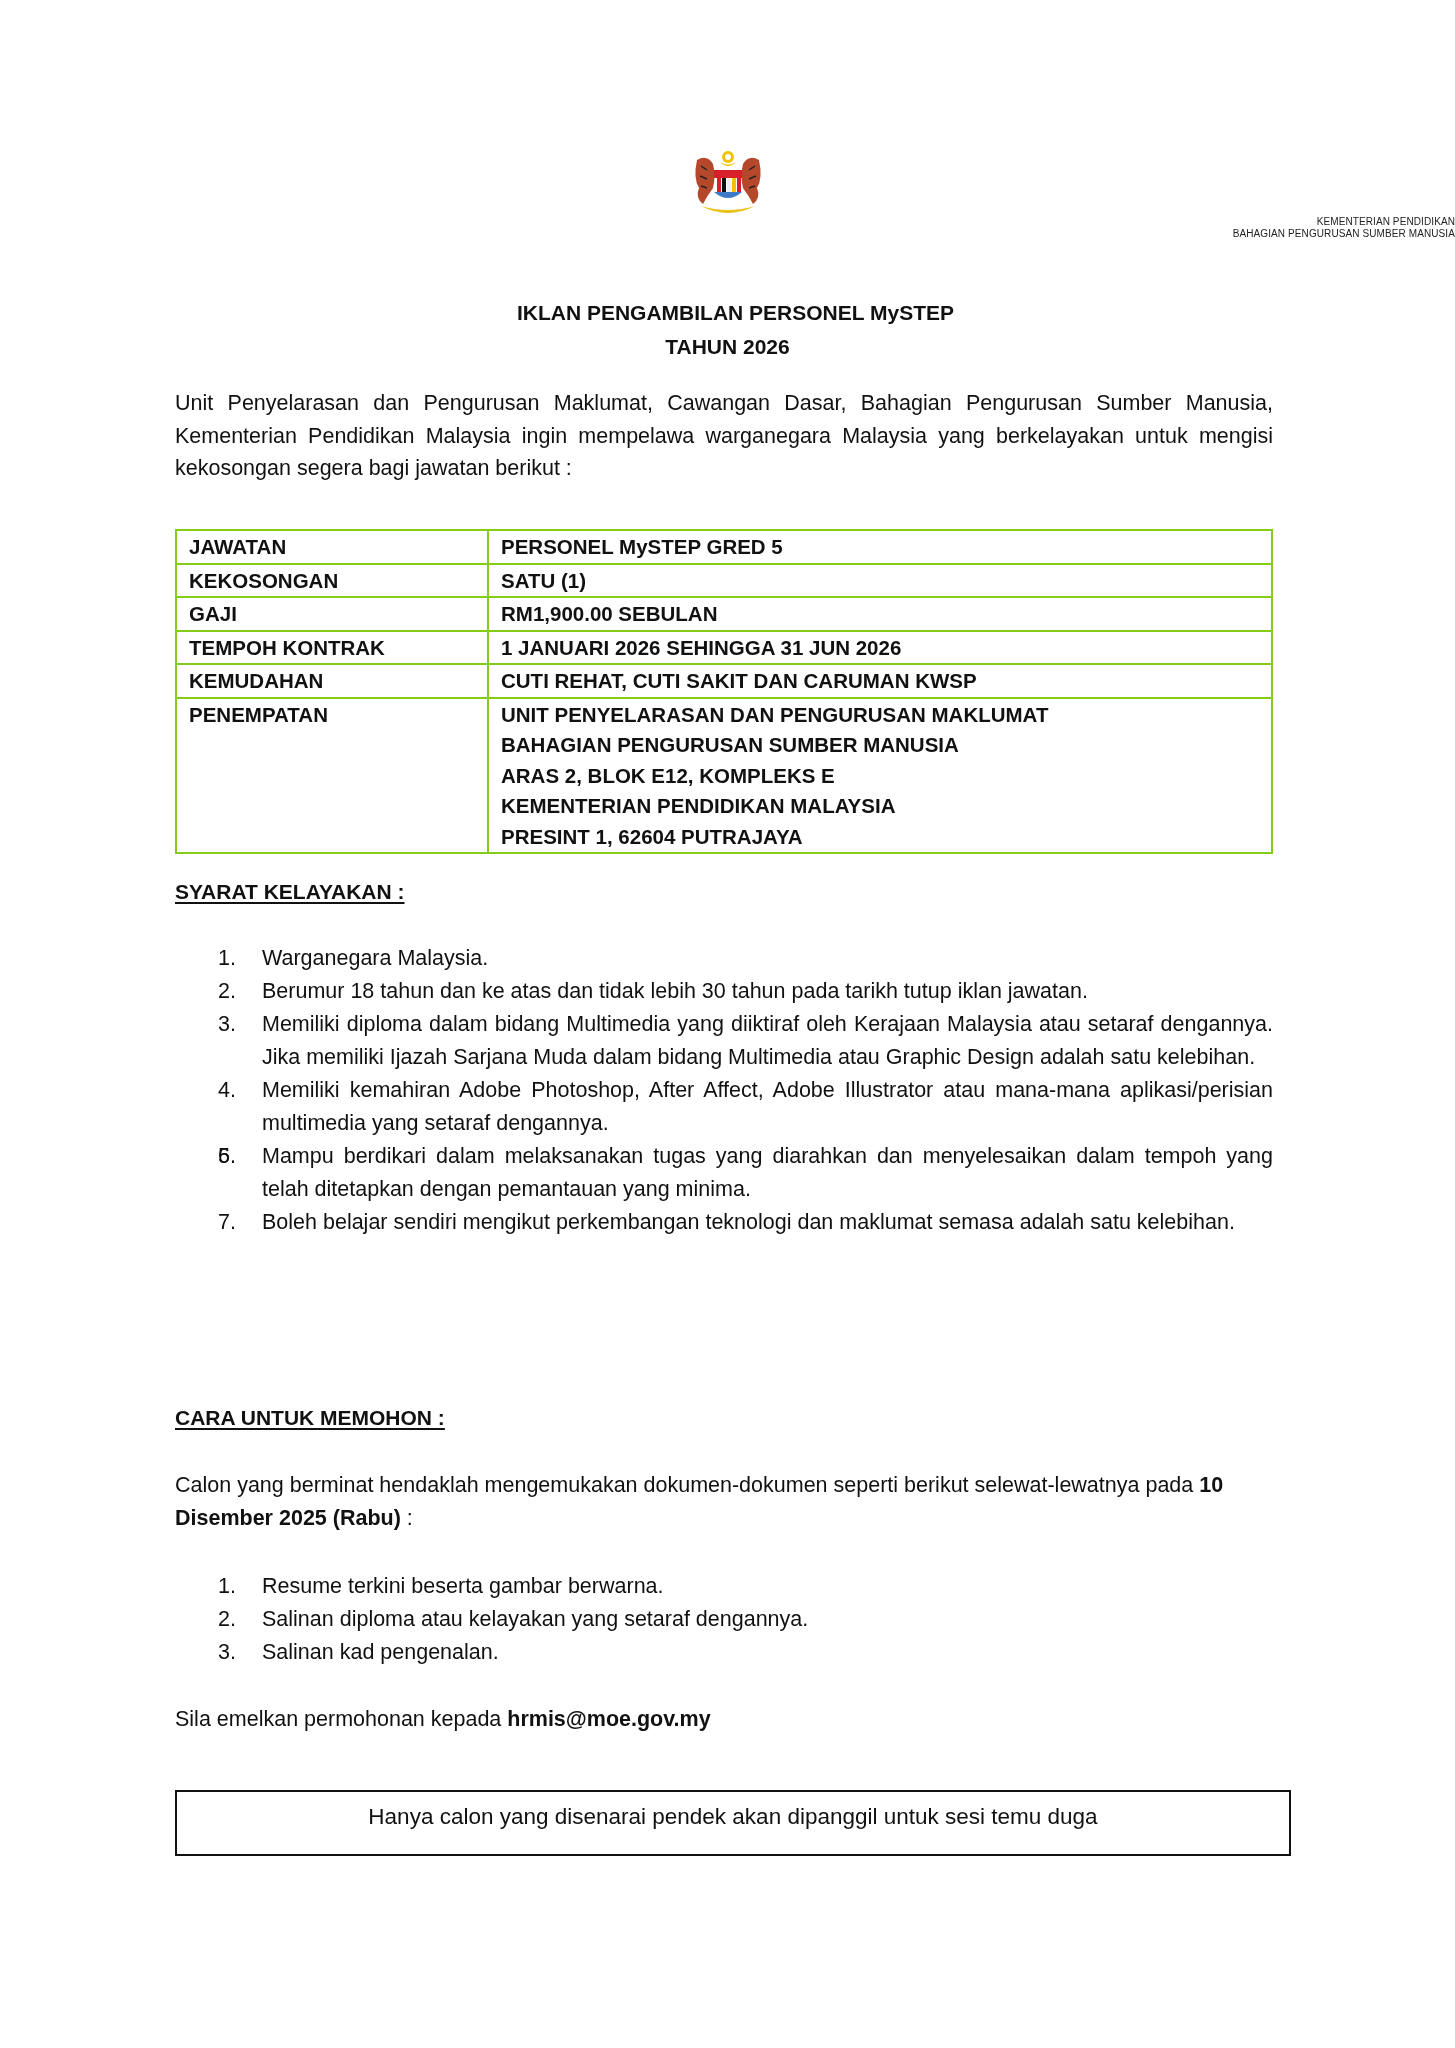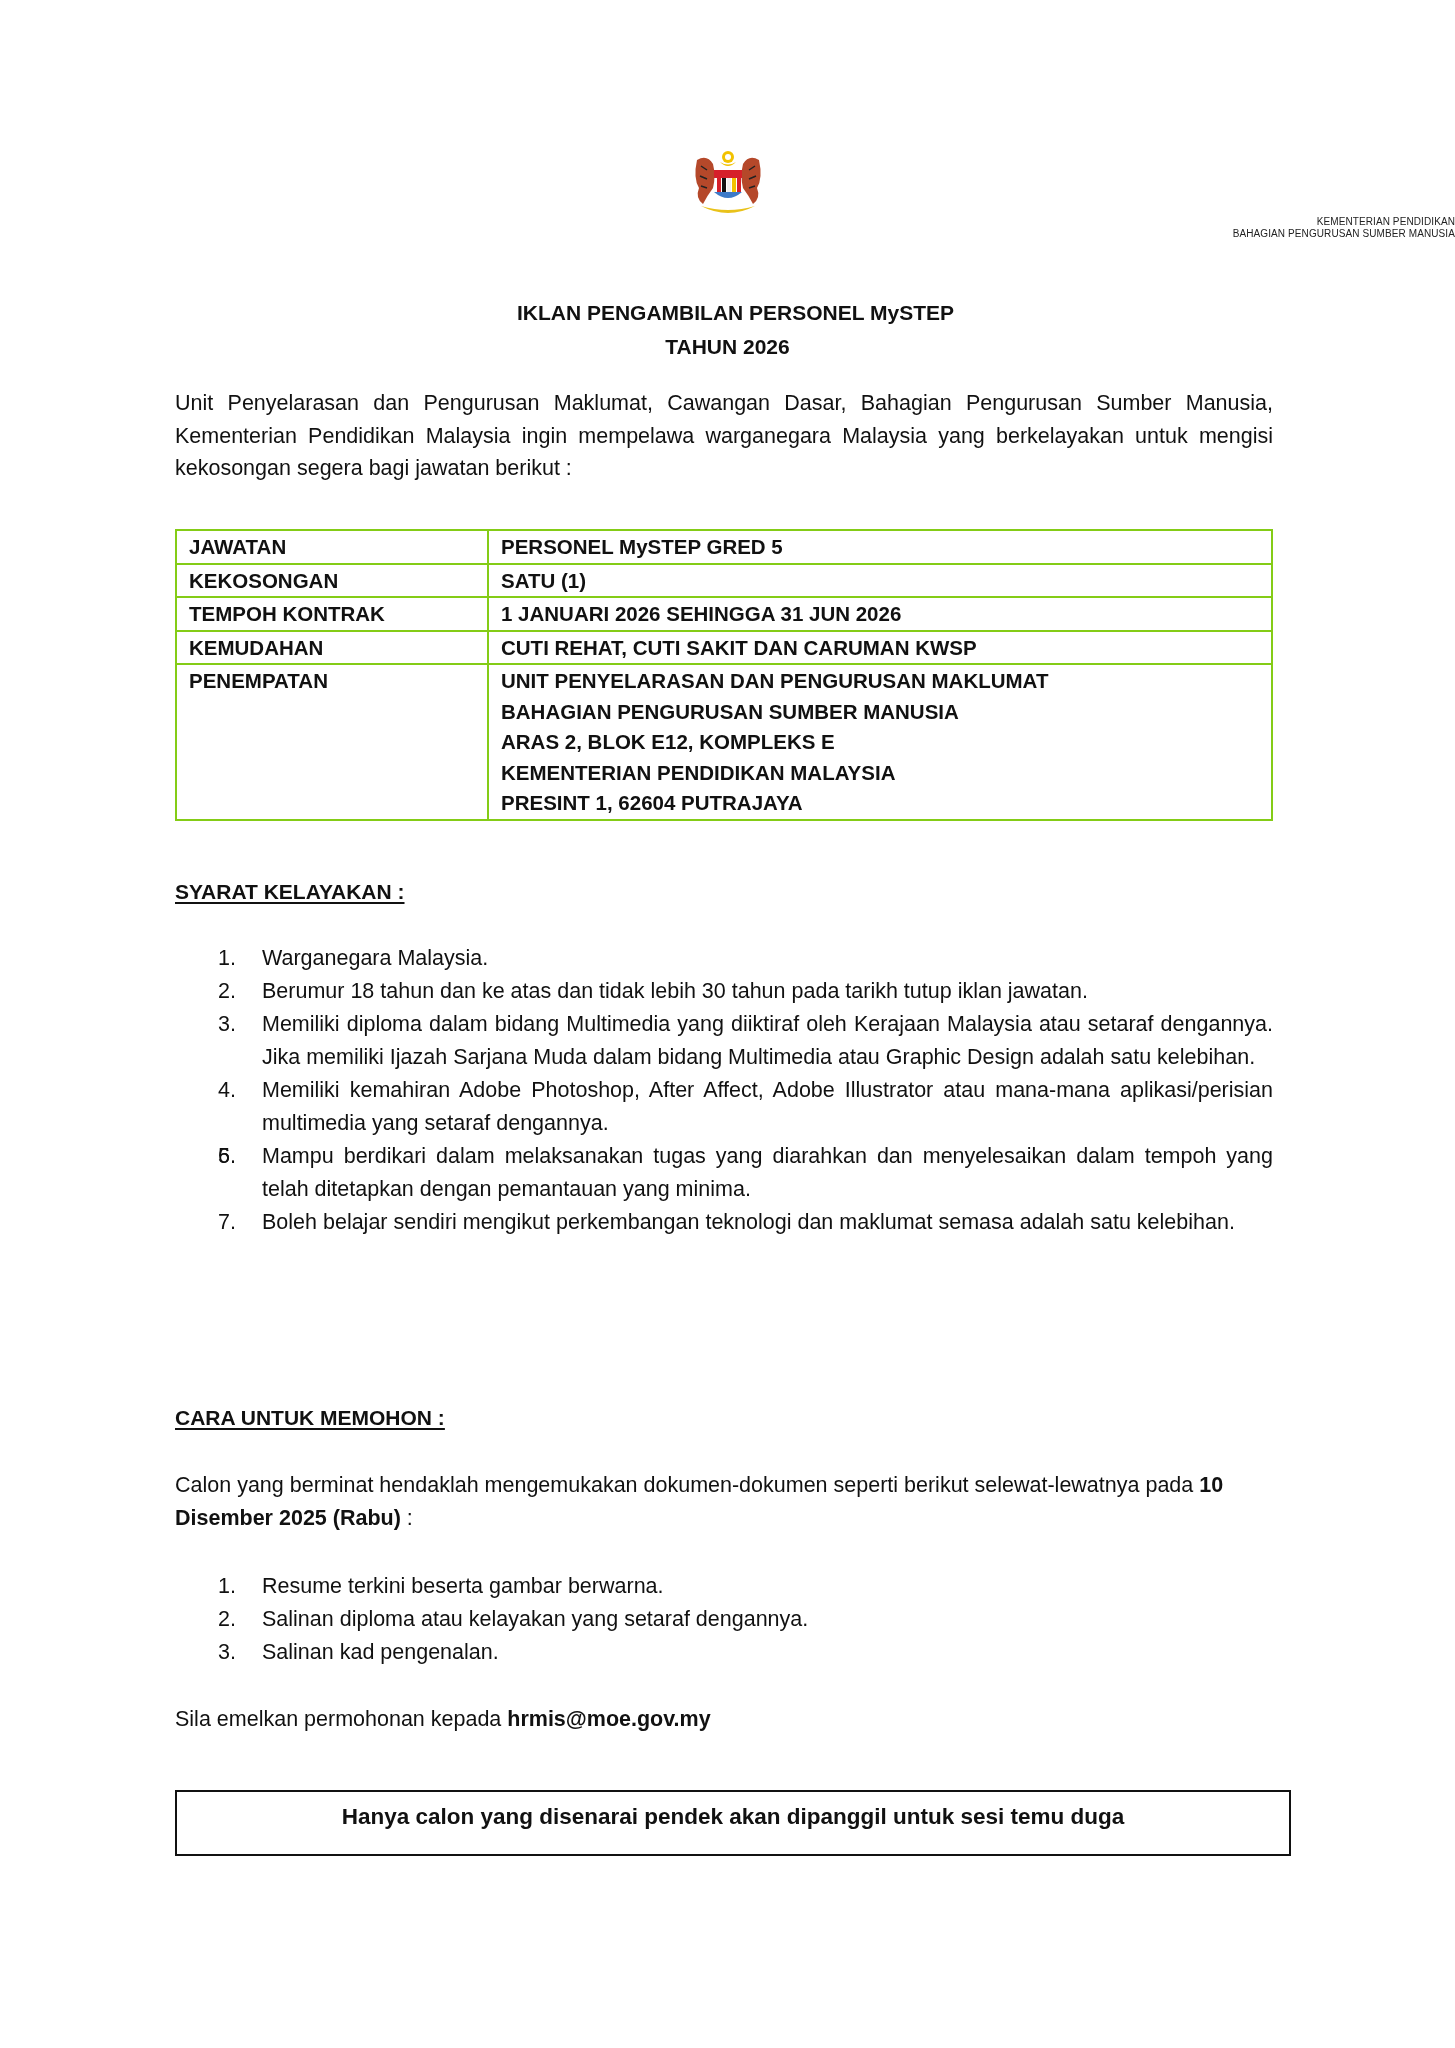--- a/index.html
+++ b/index.html
@@ -13,21 +13,21 @@
   table.info { position:absolute; left:175px; top:529px; width:1098px; border-collapse:collapse;
                font-size:20.5px; font-weight:bold; }
   table.info td { border:2px solid #84cc16; padding:1px 12px 0 12px; vertical-align:top; line-height:30.5px; }
   table.info td.k { width:286px; }
   .heading { left:175px; font-size:21px; font-weight:bold; text-decoration:underline; text-decoration-thickness:2px; text-underline-offset:3px; }
   ol.items { position:absolute; left:175px; width:1098px; margin:0; padding:0; list-style:none;
              font-size:21.5px; line-height:33px; }
   ol.items li { position:relative; padding-left:87px; text-align:justify; text-align-last:left; }
   ol.items li .num { position:absolute; left:43px; top:0; }
   .notice { left:175px; top:1790px; width:1116px; height:66px; border:2px solid #111; box-sizing:border-box;
-            text-align:center; font-size:22.5px; font-weight:bold; padding-top:12px; }
+            text-align:center; font-size:22.5px; font-weight:normal; padding-top:12px; }
   b { font-weight:bold; }
 </style>
 </head>
 <body>
 
 <svg id="logo" class="abs" viewBox="0 0 90 72">
 
   <circle cx="45" cy="9" r="6" fill="#f2c200"></circle>
   <circle cx="45" cy="9" r="3" fill="#fff"></circle>
   <path d="M37 14 Q45 22 53 14 Q45 19 37 14Z" fill="#f2c200"></path>
@@ -60,20 +60,26 @@
       <tr>
         <td class="k">JAWATAN</td>
         <td>
           <div>PERSONEL MySTEP GRED 5</div>
         </td>
       </tr>
       <tr>
         <td class="k">KEKOSONGAN</td>
         <td>
           <div>SATU (1)</div>
+        </td>
+      </tr>
+      <tr>
+        <td class="k">GAJI</td>
+        <td>
+          <div>RM1,900.00 SEBULAN</div>
         </td>
       </tr>
       <tr>
         <td class="k">TEMPOH KONTRAK</td>
         <td>
           <div>1 JANUARI 2026 SEHINGGA 31 JUN 2026</div>
         </td>
       </tr>
       <tr>
         <td class="k">KEMUDAHAN</td>

